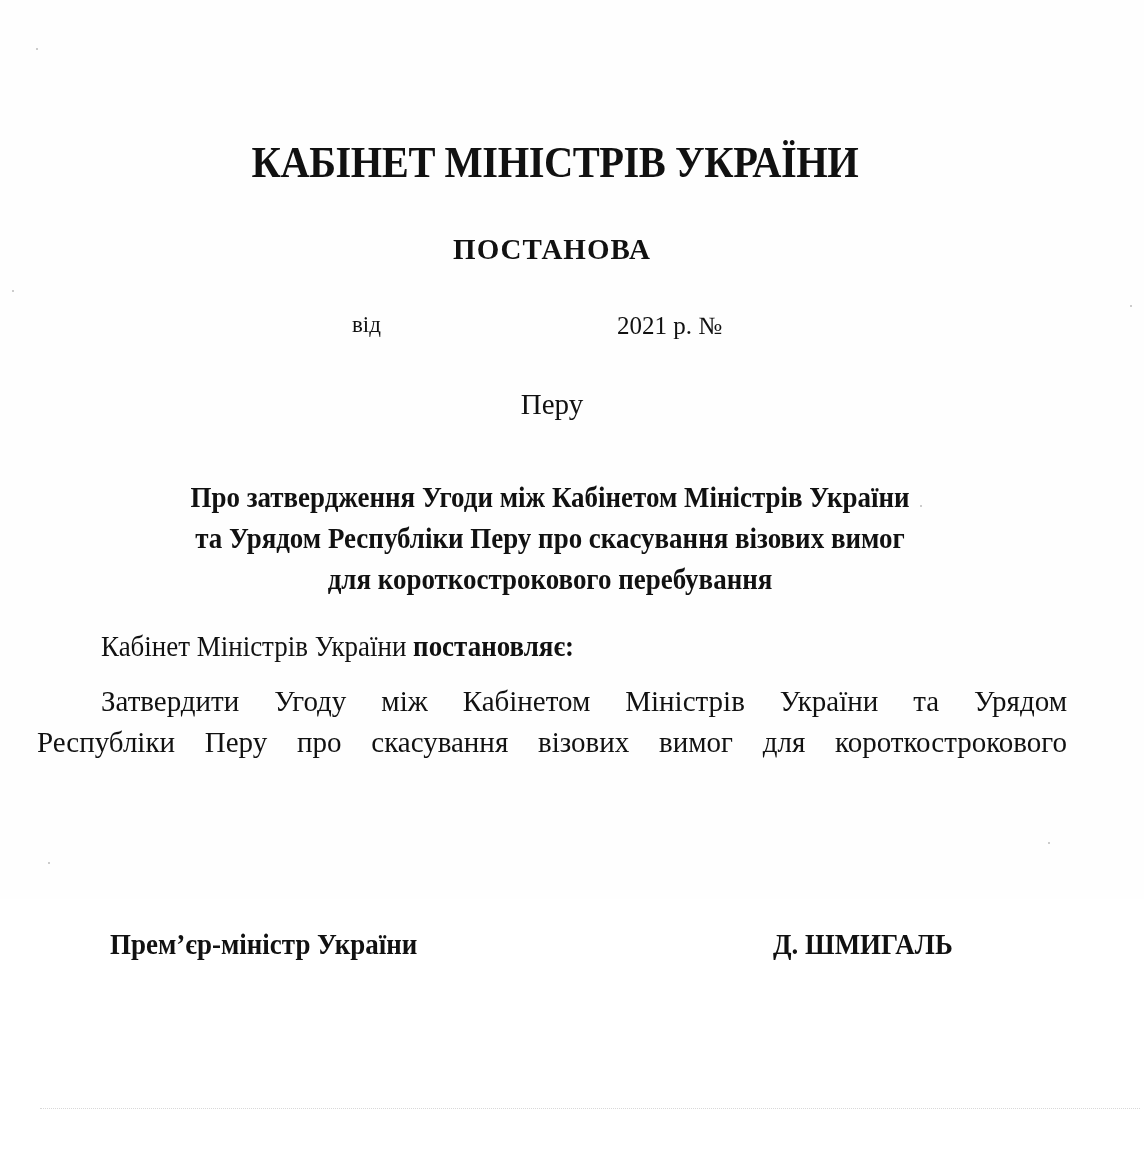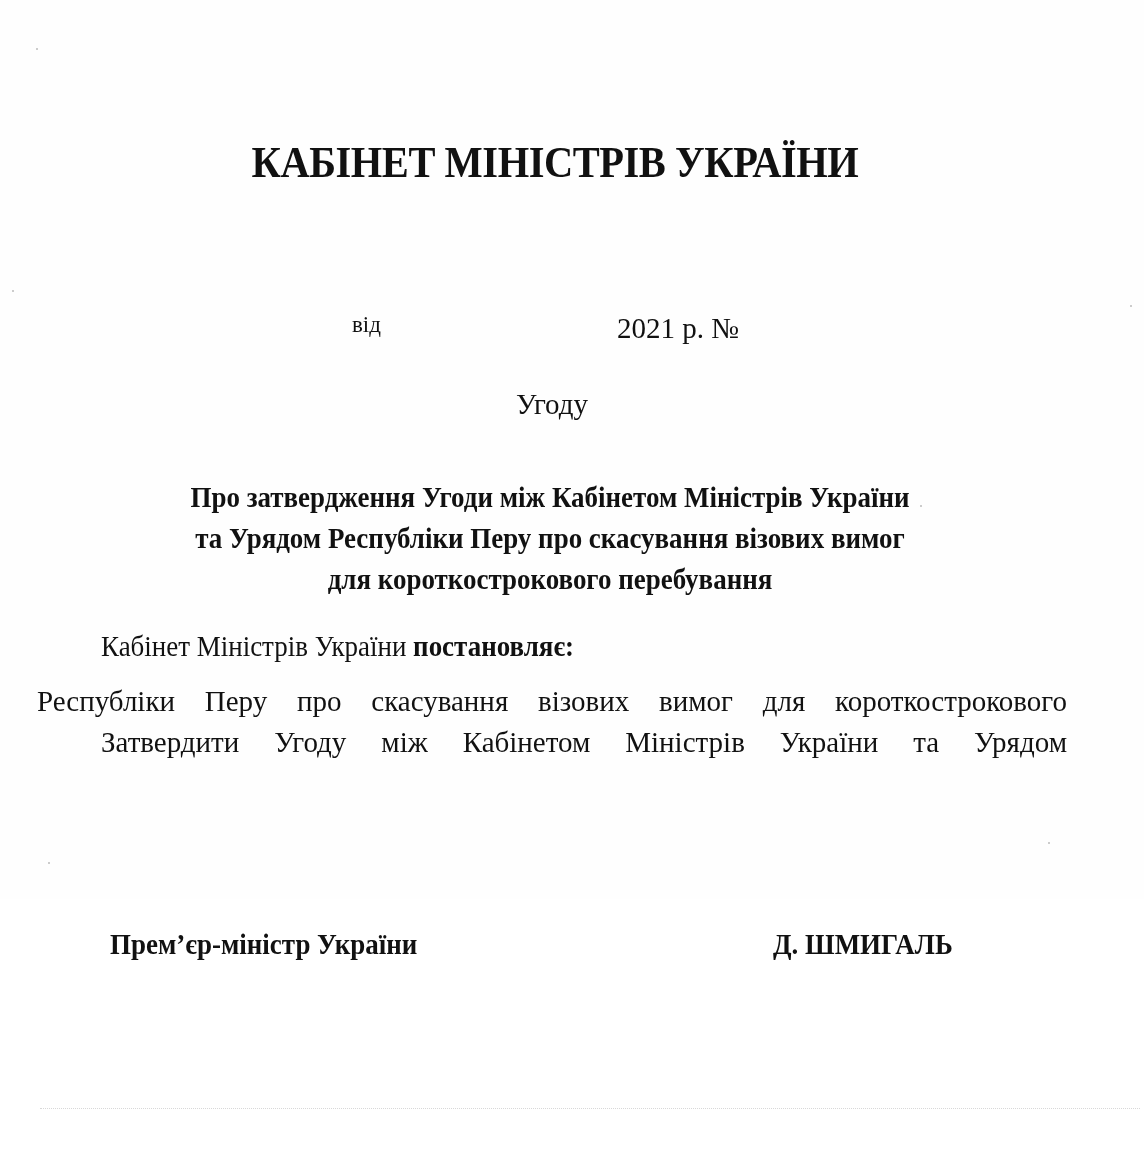--- a/index.html
+++ b/index.html
@@ -39,21 +39,21 @@
       font-size: 29px;
       font-weight: bold;
       letter-spacing: 1px;
     }
     .date-prefix {
       left: 352px; top: 312px;
       font-size: 23px;
     }
     .date-suffix {
       left: 617px; top: 312px;
-      font-size: 29px;
+      font-size: 25px;
     }
     .city {
       left: 0; width: 1104px; top: 388px;
       text-align: center;
       font-size: 29px;
     }
     .subject {
       left: 60px; width: 980px; top: 477px;
       text-align: center;
       font-size: 29px;
@@ -117,39 +117,40 @@
       border-top: 1px dotted #d8d8d8;
     }
   </style>
 </head>
 <body>
 
 <div class="page">
 
   <div class="abs org-title">КАБІНЕТ МІНІСТРІВ УКРАЇНИ</div>
 
+  <div class="abs doc-type">ПОСТАНОВА</div>
 
   <div class="abs date-prefix">від</div>
   <div class="abs date-suffix">2021 р. №</div>
 
-  <div class="abs city">Угоду</div>
+  <div class="abs city">Перу</div>
 
   <div class="abs subject">
     <span>Про затвердження Угоди між Кабінетом Міністрів України</span>
     <span>та Урядом Республіки Перу про скасування візових вимог</span>
     <span>для короткострокового перебування</span>
   </div>
 
   <div class="abs preamble">
     <span>Кабінет Міністрів України </span><b>постановляє:</b>
   </div>
 
   <div class="abs body-text">
+    <span class="body-line first">Затвердити Угоду між Кабінетом Міністрів України та Урядом</span>
     <span class="body-line">Республіки Перу про скасування візових вимог для короткострокового</span>
-    <span class="body-line first">Затвердити Угоду між Кабінетом Міністрів України та Урядом</span>
   </div>
 
   <div class="abs signer-title">Прем’єр-міністр України</div>
   <div class="abs signer-name">Д. ШМИГАЛЬ</div>
 
   <div class="speck" style="left:36px;top:48px"></div>
   <div class="speck" style="left:12px;top:290px"></div>
   <div class="speck" style="left:1130px;top:305px"></div>
   <div class="speck" style="left:48px;top:862px"></div>
   <div class="speck" style="left:1048px;top:842px"></div>

